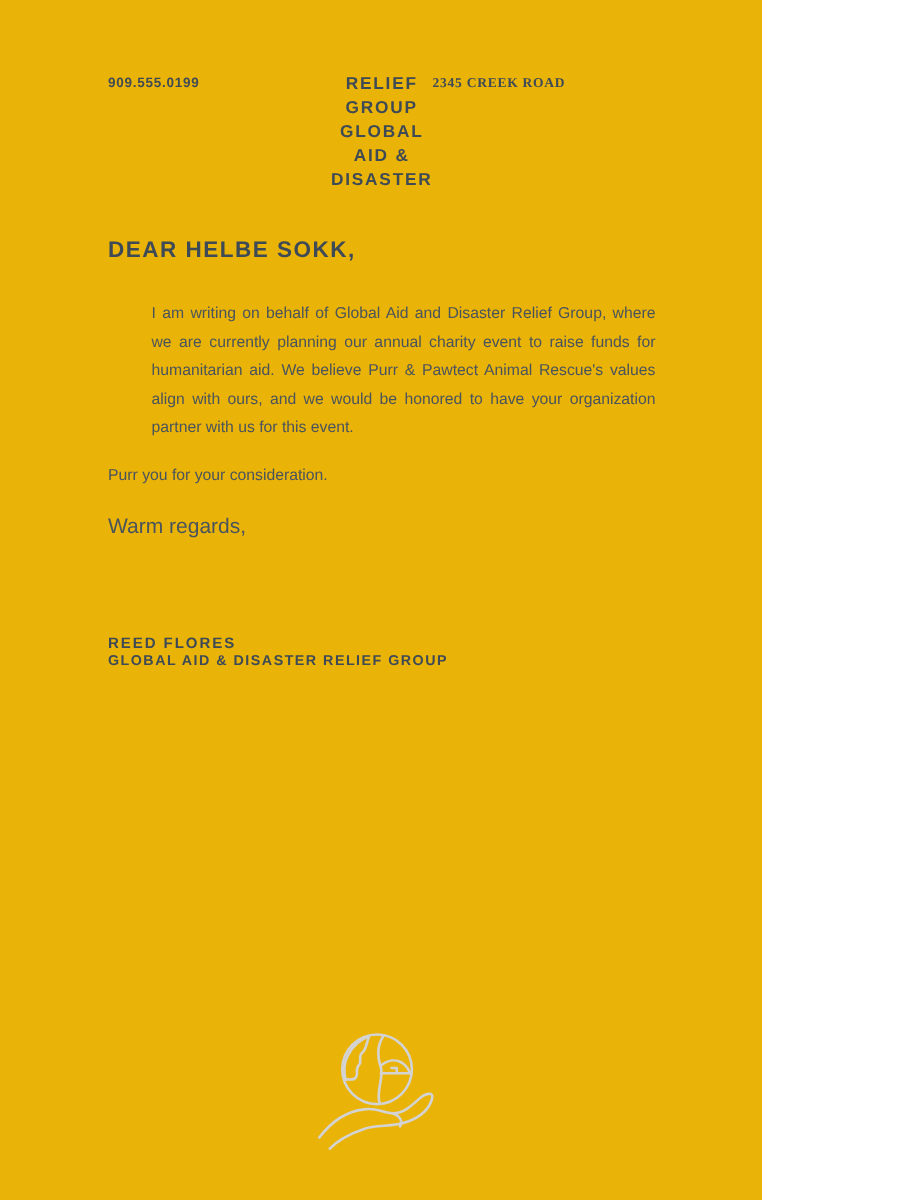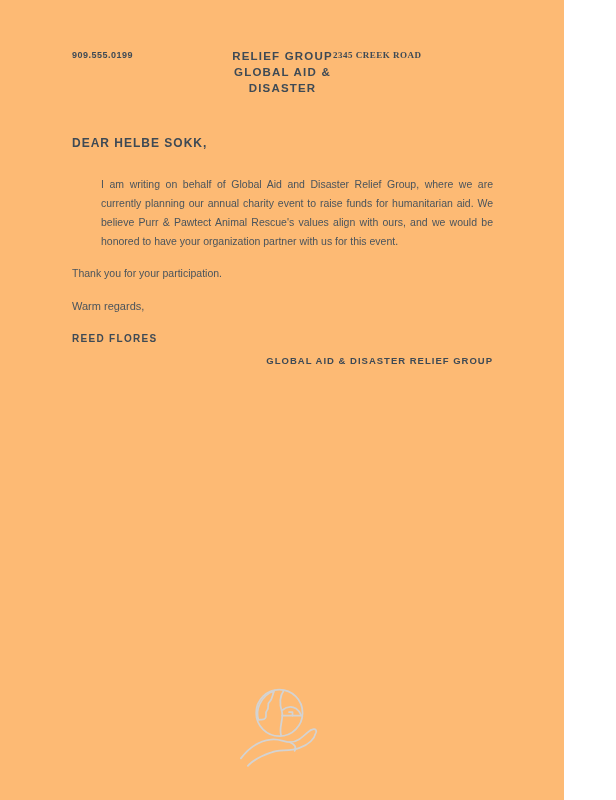--- a/index.html
+++ b/index.html
@@ -3,23 +3,23 @@
 <meta charset="utf-8">
 <style>
   * { margin: 0; padding: 0; box-sizing: border-box; }
   html, body { width: 616px; height: 800px; }
   body {
     font-family: "Liberation Sans", sans-serif;
     background: #ffffff;
   }
   .page {
     position: relative;
-    width: 564px;
+    width: 508px;
     height: 800px;
-    background: #fdba74;
+    background: #eab308;
     overflow: hidden;
   }
   .content {
     padding: 48px 71px 0 72px;
   }
   
   .letterhead {
     display: flex;
     justify-content: space-between;
     align-items: flex-start;
@@ -44,49 +44,47 @@
     line-height: 16px;
     letter-spacing: 1.2px;
   }
   
   .date-line {
     margin-top: 52px;
     font-size: 9.5px;
     letter-spacing: 1px;
   }
   .salutation {
-    margin-top: 40px;
-    font-size: 12px;
+    margin-top: 30px;
+    font-size: 15px;
     letter-spacing: 1px;
   }
   .para {
     margin-top: 12px;
     font-size: 10.5px;
     line-height: 19px;
     color: #4a545c;
     text-align: justify;
   }
   .para.first { margin-top: 25px; margin-left: 29px; }
   .para.single { text-align: left; margin-top: 13px; }
   .closing {
     margin-top: 14px;
-    font-size: 11px;
+    font-size: 14px;
     line-height: 19px;
     color: #4a545c;
   }
   .sig-name {
-    margin-top: 17px;
+    margin-top: 64px;
     font-size: 10px;
     letter-spacing: 1.3px;
   }
   .sig-org {
-    margin-top: 11px;
     font-size: 9.5px;
     letter-spacing: 1px;
-    text-align: right;
   }
   
   .footer-icon {
     position: absolute;
     bottom: 32px;
     left: 50%;
     transform: translateX(-50%);
     width: 88px;
     height: 84px;
   }
@@ -107,21 +105,21 @@
       </div>
       <div class="lh-col lh-right">
         <div class="address-line caps">2345 CREEK ROAD</div>
       </div>
     </div>
 
 
     <div class="salutation caps">DEAR HELBE SOKK,</div>
 
     <p class="para first">I am writing on behalf of Global Aid and Disaster Relief Group, where we are currently planning our annual charity event to raise funds for humanitarian aid. We believe Purr &amp; Pawtect Animal Rescue's values align with ours, and we would be honored to have your organization partner with us for this event.</p>
-    <p class="para single">Thank you for your participation.</p>
+    <p class="para single">Purr you for your consideration.</p>
 
     <div class="closing">Warm regards,</div>
 
     <div class="sig-name caps">REED FLORES</div>
     <div class="sig-org caps">GLOBAL AID &amp; DISASTER RELIEF GROUP</div>
 
   </div>
 
   <div class="footer-icon">
     <svg viewBox="0 0 100 96" width="88" height="84" fill="none" stroke="#d3d3d3" stroke-width="2" stroke-linecap="round" stroke-linejoin="round">

